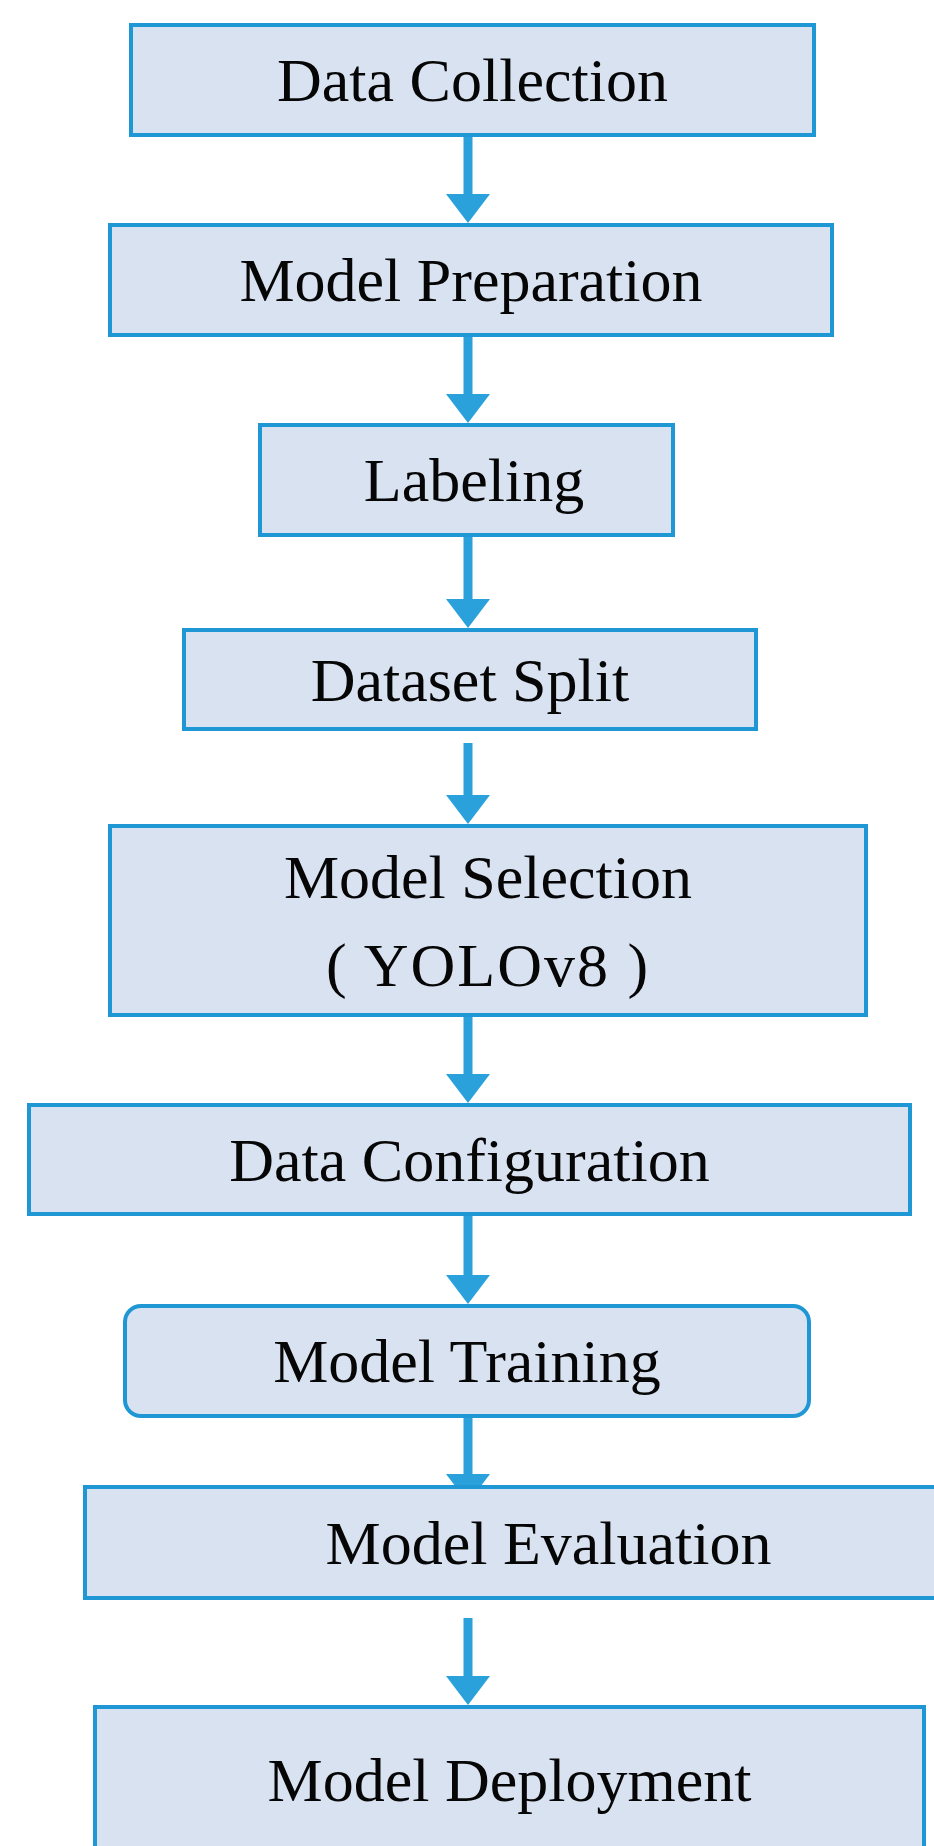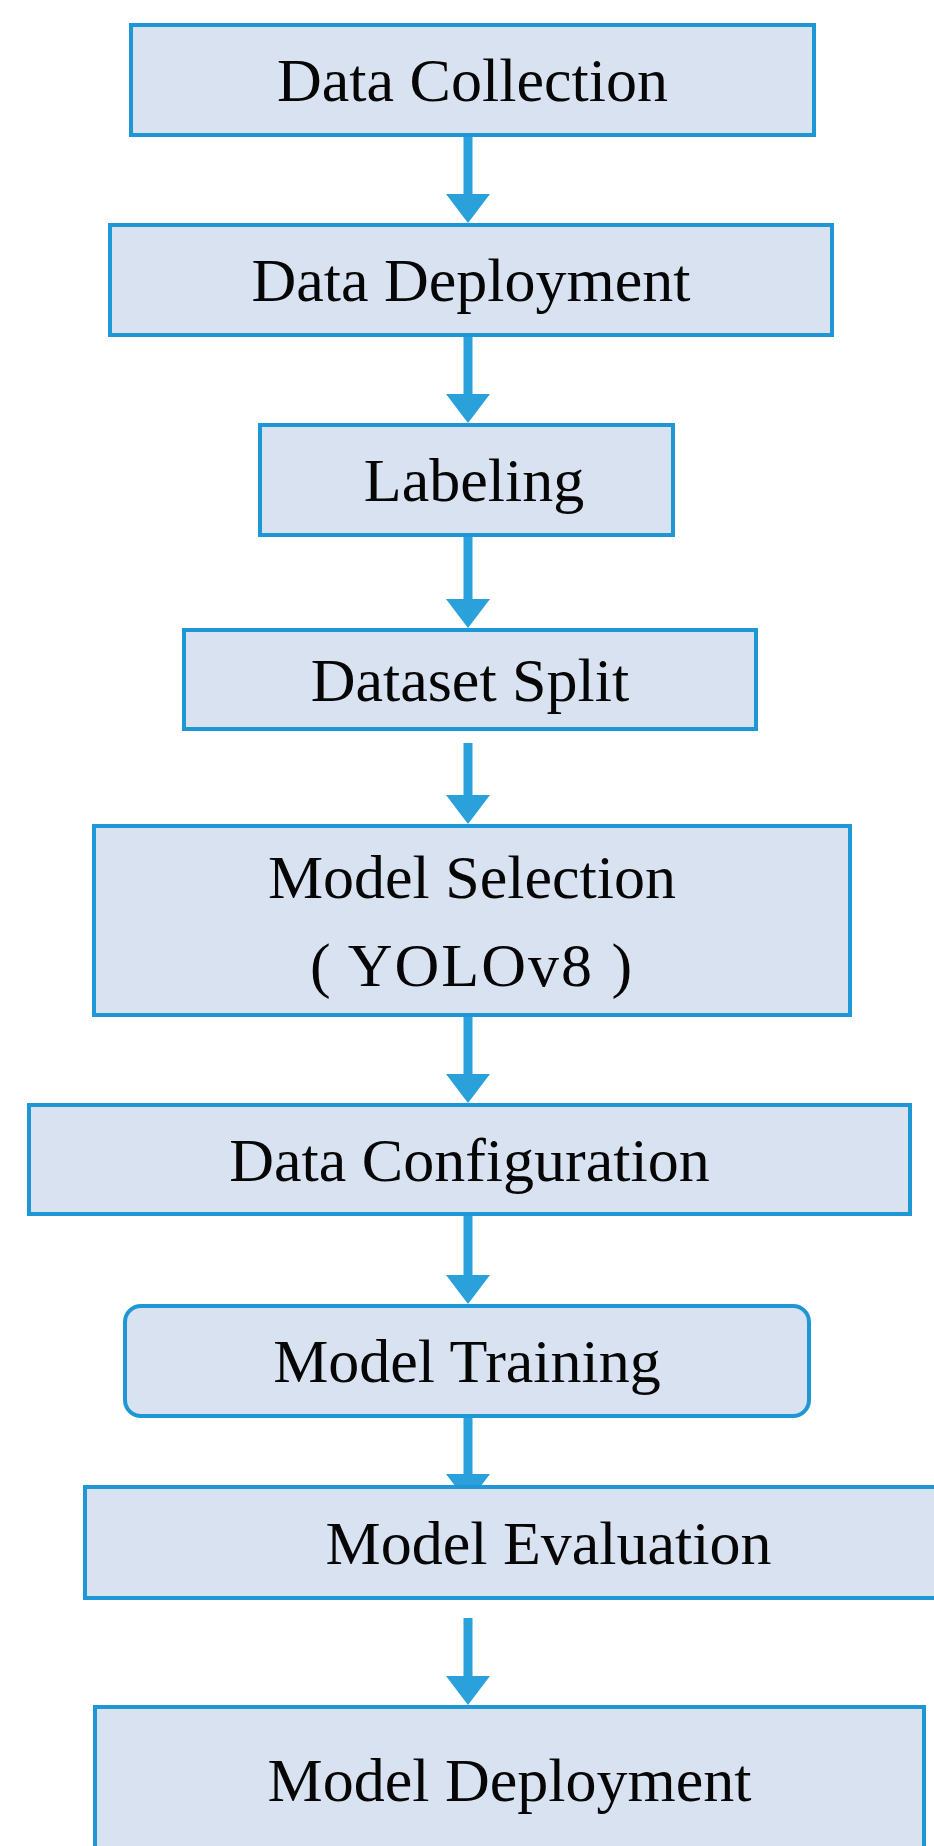--- a/index.html
+++ b/index.html
@@ -29,21 +29,21 @@
     line-height: 1.0;
   }
   .node .label { display: block; }
   .node .sublabel { display: block; margin-top: 26px; letter-spacing: 2px; }
 
   
   .n1 { left: 129px; top: 23px;   width: 687px; height: 114px; }
   .n2 { left: 108px; top: 223px;  width: 726px; height: 114px; }
   .n3 { left: 258px; top: 423px;  width: 417px; height: 114px; padding-left: 15px; }
   .n4 { left: 182px; top: 628px;  width: 576px; height: 103px; }
-  .n5 { left: 92px;  top: 824px;  width: 760px; height: 193px; }
+  .n5 { left: 108px;  top: 824px;  width: 760px; height: 193px; }
   .n6 { left: 27px;  top: 1103px; width: 885px; height: 113px; }
   .n7 { left: 123px; top: 1304px; width: 688px; height: 114px; border-radius: 18px; }
   .n8 { left: 83px;  top: 1485px; width: 931px; height: 115px; }
   .n9 { left: 53px;  top: 1705px; width: 833px; height: 150px; margin-left: 40px; }
 
   .arrow {
     position: absolute;
     left: 468px;
     width: 44px;
     transform: translateX(-50%);
@@ -87,21 +87,21 @@
   <div class="node n1">
     <span class="label">Data Collection</span>
   </div>
 
   <div class="arrow a1">
     <span class="shaft"></span>
     <span class="head"></span>
   </div>
 
   <div class="node n2">
-    <span class="label">Data Deployment</span>
+    <span class="label">Model Preparation</span>
   </div>
 
   <div class="arrow a2">
     <span class="shaft"></span>
     <span class="head"></span>
   </div>
 
   <div class="node n3">
     <span class="label">Labeling</span>
   </div>

